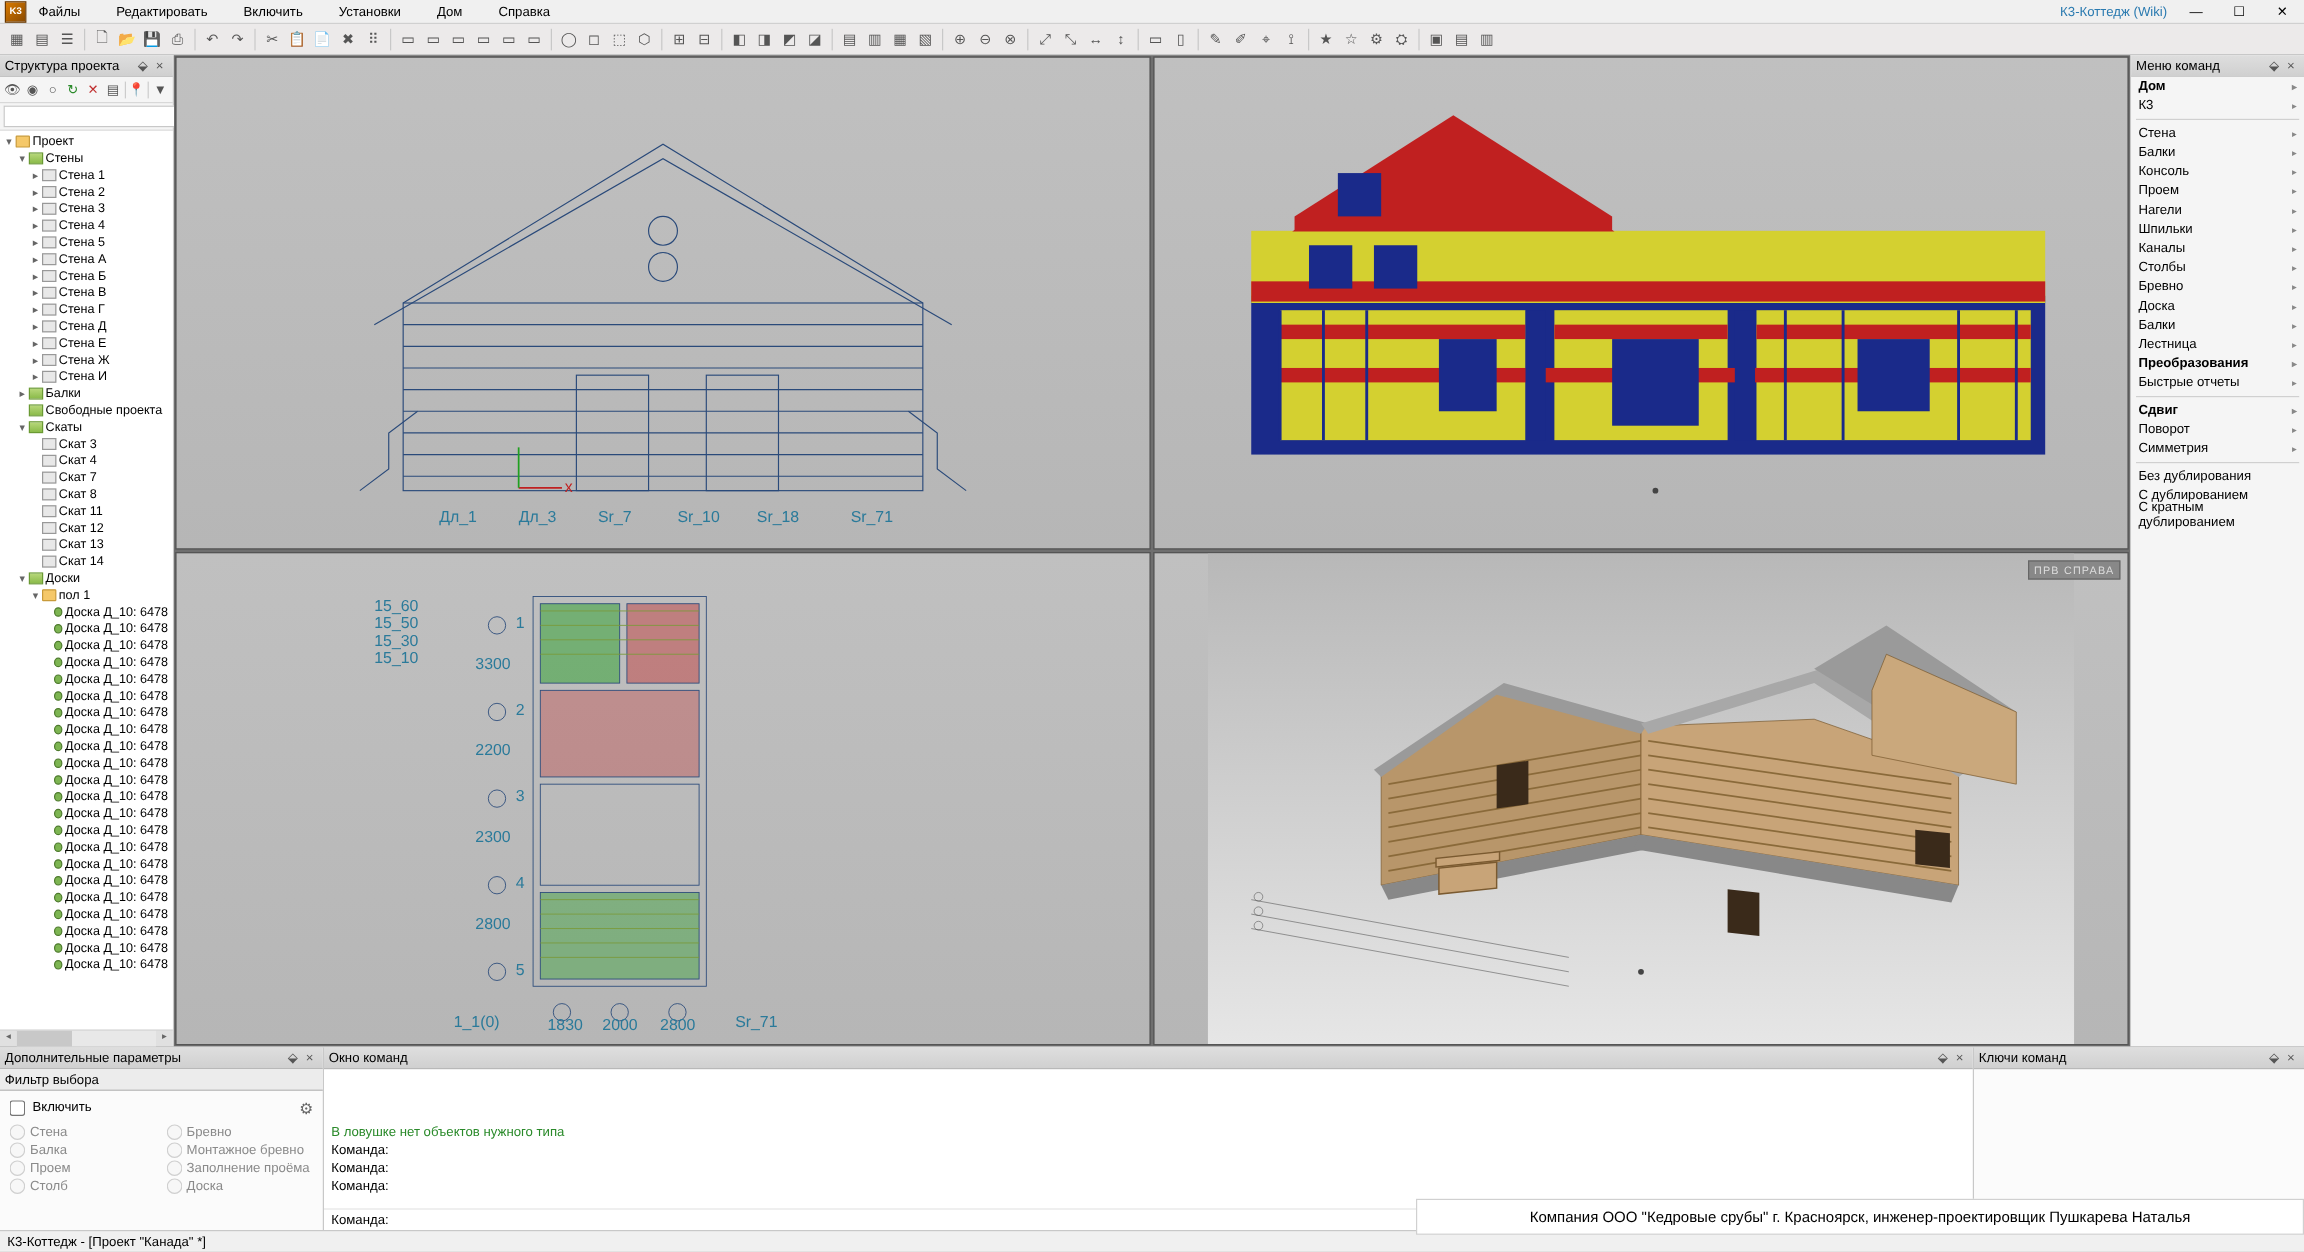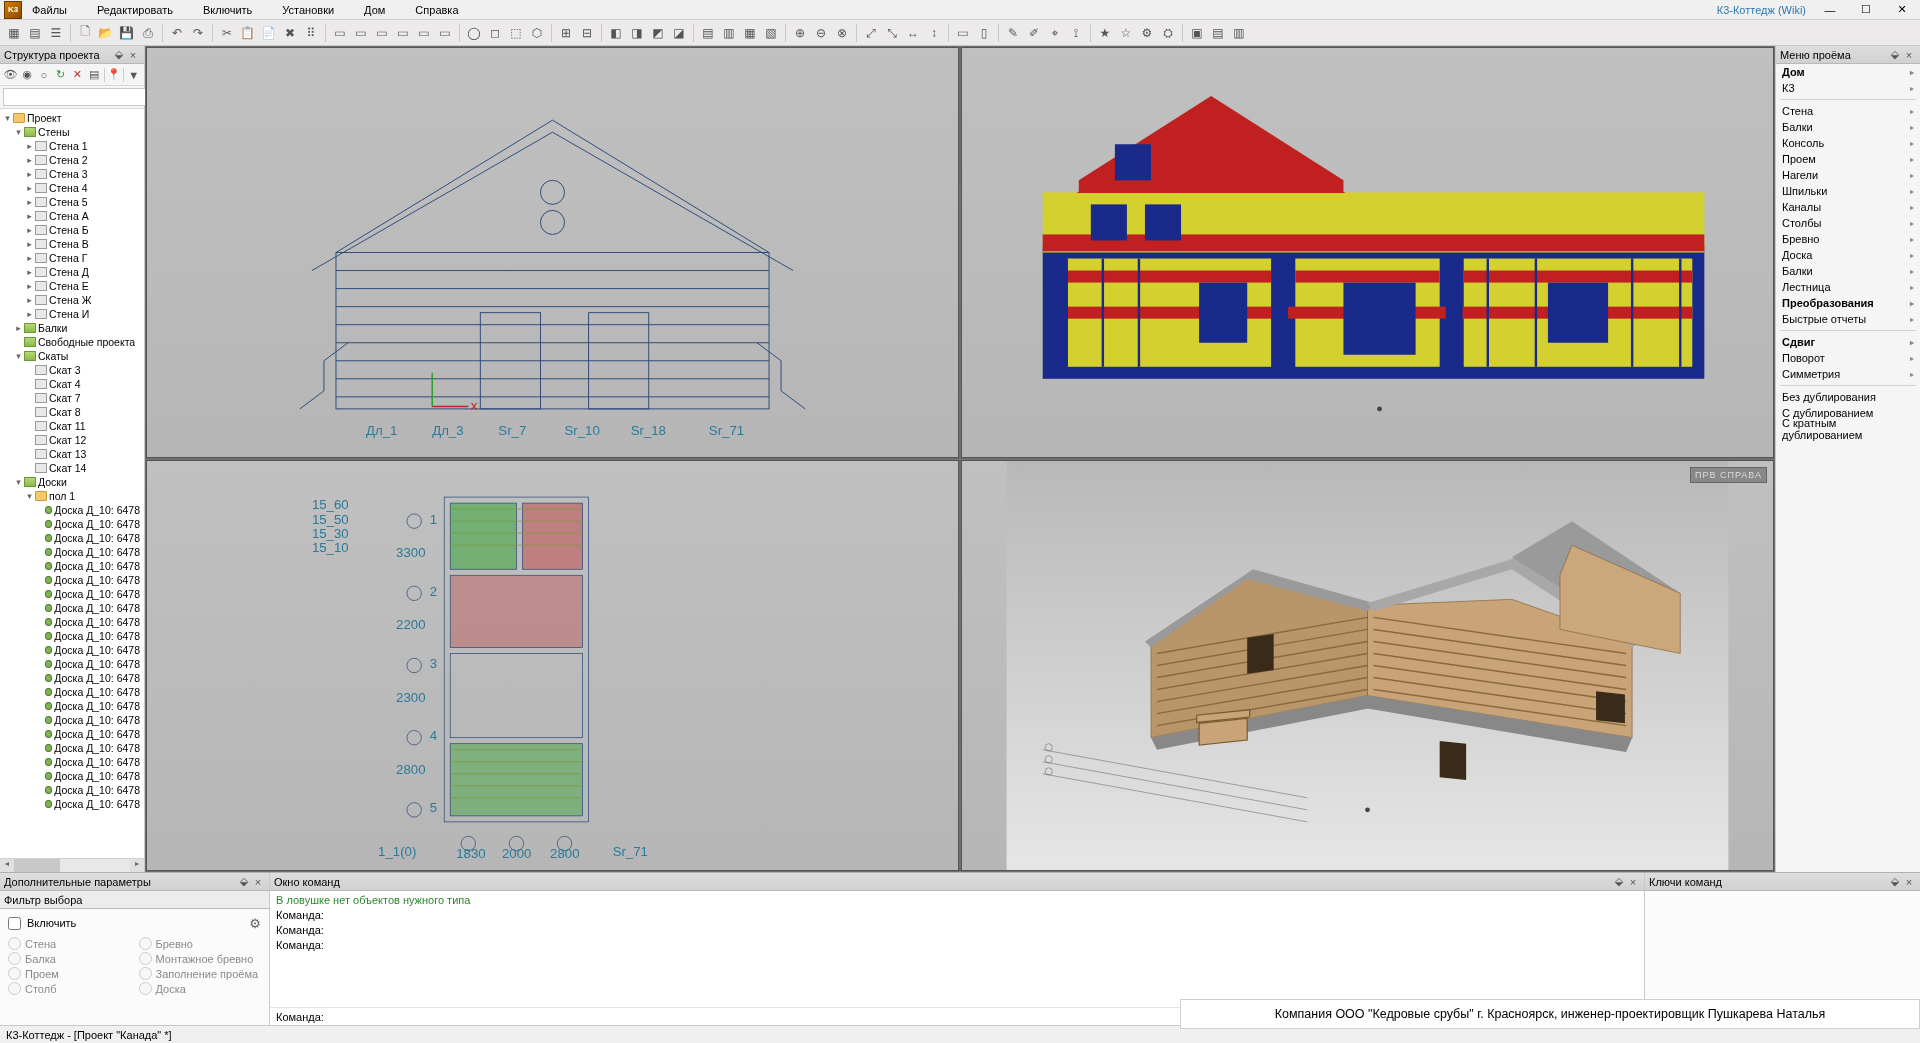--- a/index.html
+++ b/index.html
@@ -66,21 +66,21 @@
 .bottom { height:153px; display:flex; border-top:1px solid #b0b0b0; }
 .b-left { width:270px; border-right:1px solid #c8c8c8; display:flex; flex-direction:column; background:#fbfbfb; }
 .b-mid { flex:1; border-right:1px solid #c8c8c8; display:flex; flex-direction:column; background:#fff; min-width:0; }
 .b-right { width:275px; display:flex; flex-direction:column; background:#fbfbfb; }
 .pbody { flex:1; padding:4px 8px; overflow:auto; }
 .chk-row { display:flex; align-items:center; height:20px; gap:6px; }
 .chk-row .gear { margin-left:auto; color:#666; font-size:13px; }
 .radio-grid { display:grid; grid-template-columns:1fr 1fr; gap:2px 8px; margin-top:4px; }
 .radio-row { display:flex; align-items:center; gap:4px; color:#8a8a8a; font-size:10.5px; }
 .radio-row input { accent-color:#999; }
-.cmd-log { flex:1; padding:2px 6px; overflow:auto; font-size:11.5px; line-height:15px; }
+.cmd-log { flex:1; padding:2px 6px; overflow:auto; font-size:11.5px; line-height:15px;margin-top:44px; }
 .cmd-log .green { color:#2a8a2a; }
 .cmd-log .red { color:#b03030; }
 .cmd-input-row { display:flex; align-items:center; height:18px; padding:0 6px; border-top:1px solid #e4e4e4; }
 .cmd-input-row input { flex:1; border:none; outline:none; font-size:11.5px; }
 
 
 .company-strip { position:absolute; right:0; bottom:14px; height:30px; width:740px; background:#fff; border:1px solid #d0d0d0; display:flex; align-items:center; justify-content:center; font-size:12.5px; }
 .statusbar { height:18px; background:#f0f0f0; border-top:1px solid #c8c8c8; display:flex; align-items:center; padding:0 6px; font-size:10.5px; position:relative; }
 </style>
 </head>
@@ -648,21 +648,21 @@
                 <rect x="158" y="228" width="44" height="6" transform="skewY(-6)"></rect>
               </g>
           </g>
           <circle cx="300" cy="290" r="2" fill="#444"></circle>
         </svg>
       </div>
     </div>
 
     <div class="right-panel">
       <div class="panel-head">
-        <span>Меню проёма</span>
+        <span>Меню команд</span>
         <span class="spacer"></span>
         <span class="pbtn">⬙</span>
         <span class="pbtn">×</span>
       </div>
       <div class="cmd-list" id="cmd-list">
           <div class="cmd-item bold">
             <span>Дом</span>
             <span class="arr">▸</span>
           </div>
           <div class="cmd-item">

